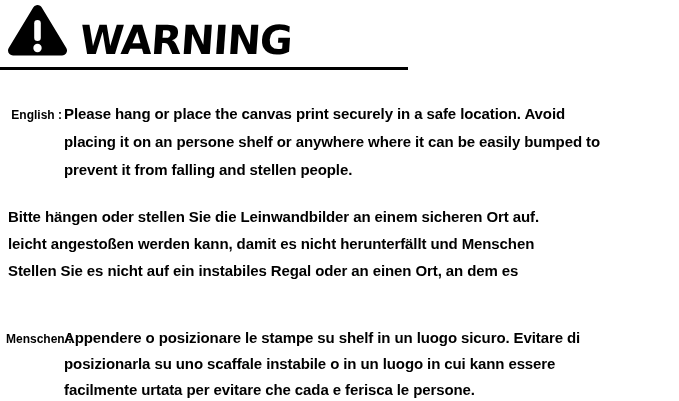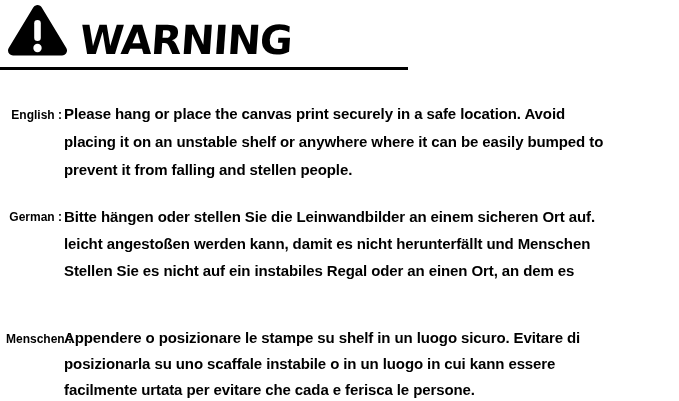--- a/index.html
+++ b/index.html
@@ -93,27 +93,26 @@
   </svg>
 
   <div class="warning-title">WARNING</div>
 
   <div class="title-underline"></div>
 
   <div class="section section-english">
     <div class="section-label">English :</div>
     <div class="section-lines">
       <div class="text-line">Please hang or place the canvas print securely in a safe location. Avoid</div>
-      <div class="text-line">placing it on an unstable shelf or anywhere where it can be easily bumped to</div>
+      <div class="text-line">placing it on an persone shelf or anywhere where it can be easily bumped to</div>
       <div class="text-line">prevent it from falling and stellen people.</div>
     </div>
   </div>
 
   <div class="section section-german">
-    <div class="section-label">German :</div>
     <div class="section-lines">
       <div class="text-line">Bitte hängen oder stellen Sie die Leinwandbilder an einem sicheren Ort auf.</div>
       <div class="text-line">leicht angestoßen werden kann, damit es nicht herunterfällt und Menschen</div>
       <div class="text-line">Stellen Sie es nicht auf ein instabiles Regal oder an einen Ort, an dem es</div>
     </div>
   </div>
 
   <div class="section section-italian">
     <div class="section-label">Menschen :</div>
     <div class="section-lines">

